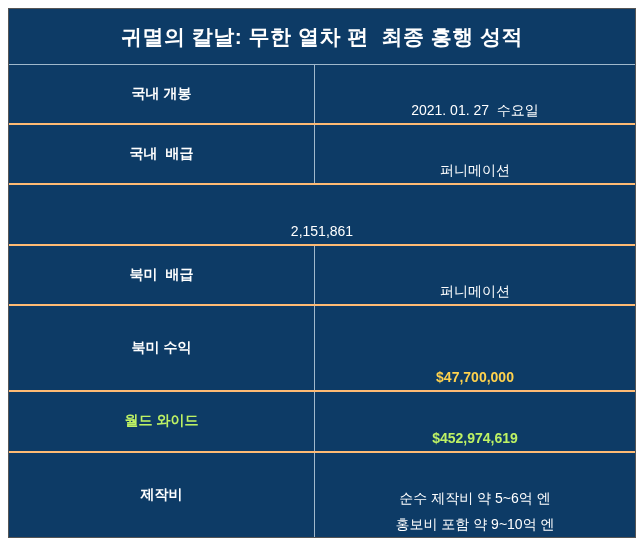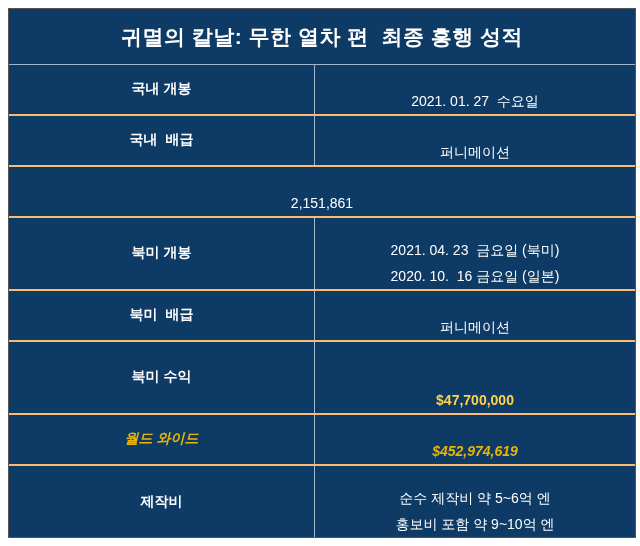--- a/index.html
+++ b/index.html
@@ -82,22 +82,21 @@
   .value-text {
     color: #ffffff;
     font-size: 14px;
     white-space: pre;
     line-height: 26px;
   }
   .value-text.bold {
     font-weight: bold;
   }
   .accent-red {
-    color: #eab308;
-    font-style: italic;
+    color: #bef264;
   }
   .accent-yellow {
     color: #ffd24d;
   }
 </style>
 </head>
 <body>
 
 <div class="card">
 
@@ -124,29 +123,20 @@
         <span class="value-text">퍼니메이션</span>
       </div>
     </div>
 
     <div class="row">
       <div class="cell-value">
         <span class="value-text">2,151,861</span>
       </div>
     </div>
 
-    <div class="row two-line">
-      <div class="cell-label">
-        <span class="label-text">북미 개봉</span>
-      </div>
-      <div class="cell-value">
-        <span class="value-text">2021. 04. 23  금요일 (북미)</span>
-        <span class="value-text">2020. 10.  16 금요일 (일본)</span>
-      </div>
-    </div>
 
     <div class="row">
       <div class="cell-label">
         <span class="label-text">북미  배급</span>
       </div>
       <div class="cell-value">
         <span class="value-text">퍼니메이션</span>
       </div>
     </div>
 

